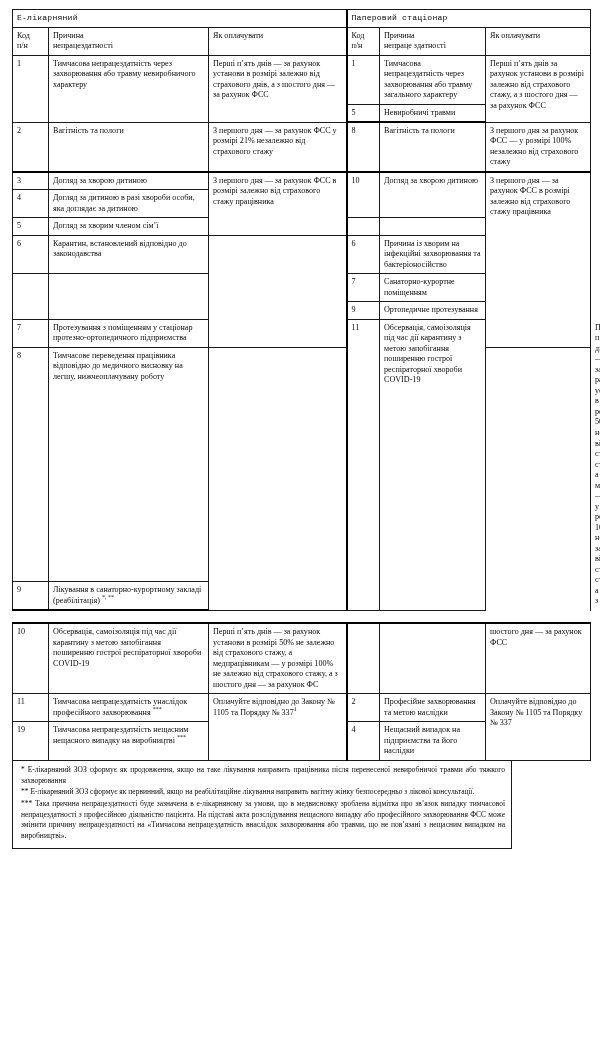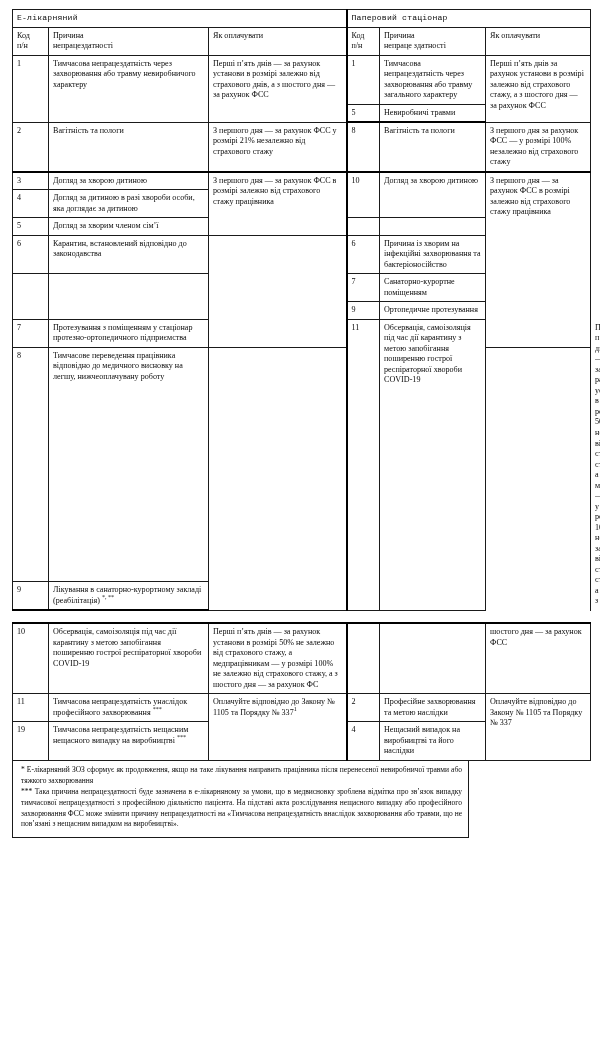--- a/index.html
+++ b/index.html
@@ -62,21 +62,21 @@
   
   .breakband {
     height: 11px;
     border: none !important;
     padding: 0 !important;
     background: #ffffff;
   }
   tr.breakrow td { border: none !important; }
 
   .notes {
-    width: 457px;
+    width: 500px;
     box-sizing: border-box;
     border: 1px solid #1a1a1a;
     border-top: none;
     padding: 4px 6px 6px 8px;
     font-size: 7.5px;
     line-height: 1.42;
     text-align: justify;
   }
   .notes p { margin: 0 0 1px 0; }
   sup { font-size: 6px; vertical-align: super; line-height: 0; }
@@ -228,24 +228,25 @@
         <td class="sep-left" rowspan="2"><span>Оплачуйте відповідно до Закону № 1105 та Порядку № 337</span><sup>1</sup></td>
         <td class="code sep-right">2</td>
         <td>Професійне захворювання та метою наслідки</td>
         <td rowspan="2">Оплачуйте відповідно до Закону № 1105 та Порядку № 337</td>
       </tr>
 
       <tr>
         <td class="code">19</td>
         <td><span>Тимчасова непрацездатність нещасним нещасного випадку на виробництві</span> <sup>***</sup></td>
         <td class="code sep-right">4</td>
-        <td>Нещасний випадок на виробництві та його наслідки</td>
+        <td>Нещасний випадок на підприємства та його наслідки</td>
       </tr>
 
     </tbody>
   </table>
 
   <div class="notes">
     <p>* Е-лікарняний ЗОЗ сформує як продовження, якщо на таке лікування направить працівника після перенесеної невиробничої травми або тяжкого захворювання</p>
+    <p>** Е-лікарняний ЗОЗ сформує як первинний, якщо на реабілітаційне лікування направить вагітну жінку безпосередньо з лікової консультації.</p>
     <p>*** Така причина непрацездатності буде зазначена в е-лікарняному за умови, що в медвисновку зроблена відмітка про зв’язок випадку тимчасової непрацездатності з професійною діяльністю пацієнта. На підставі акта розслідування нещасного випадку або професійного захворювання ФСС може змінити причину непрацездатності на «Тимчасова непрацездатність внаслідок захворювання або травми, що не пов’язані з нещасним випадком на виробництві».</p>
   </div>
 
 </div>
 
 </body></html>

